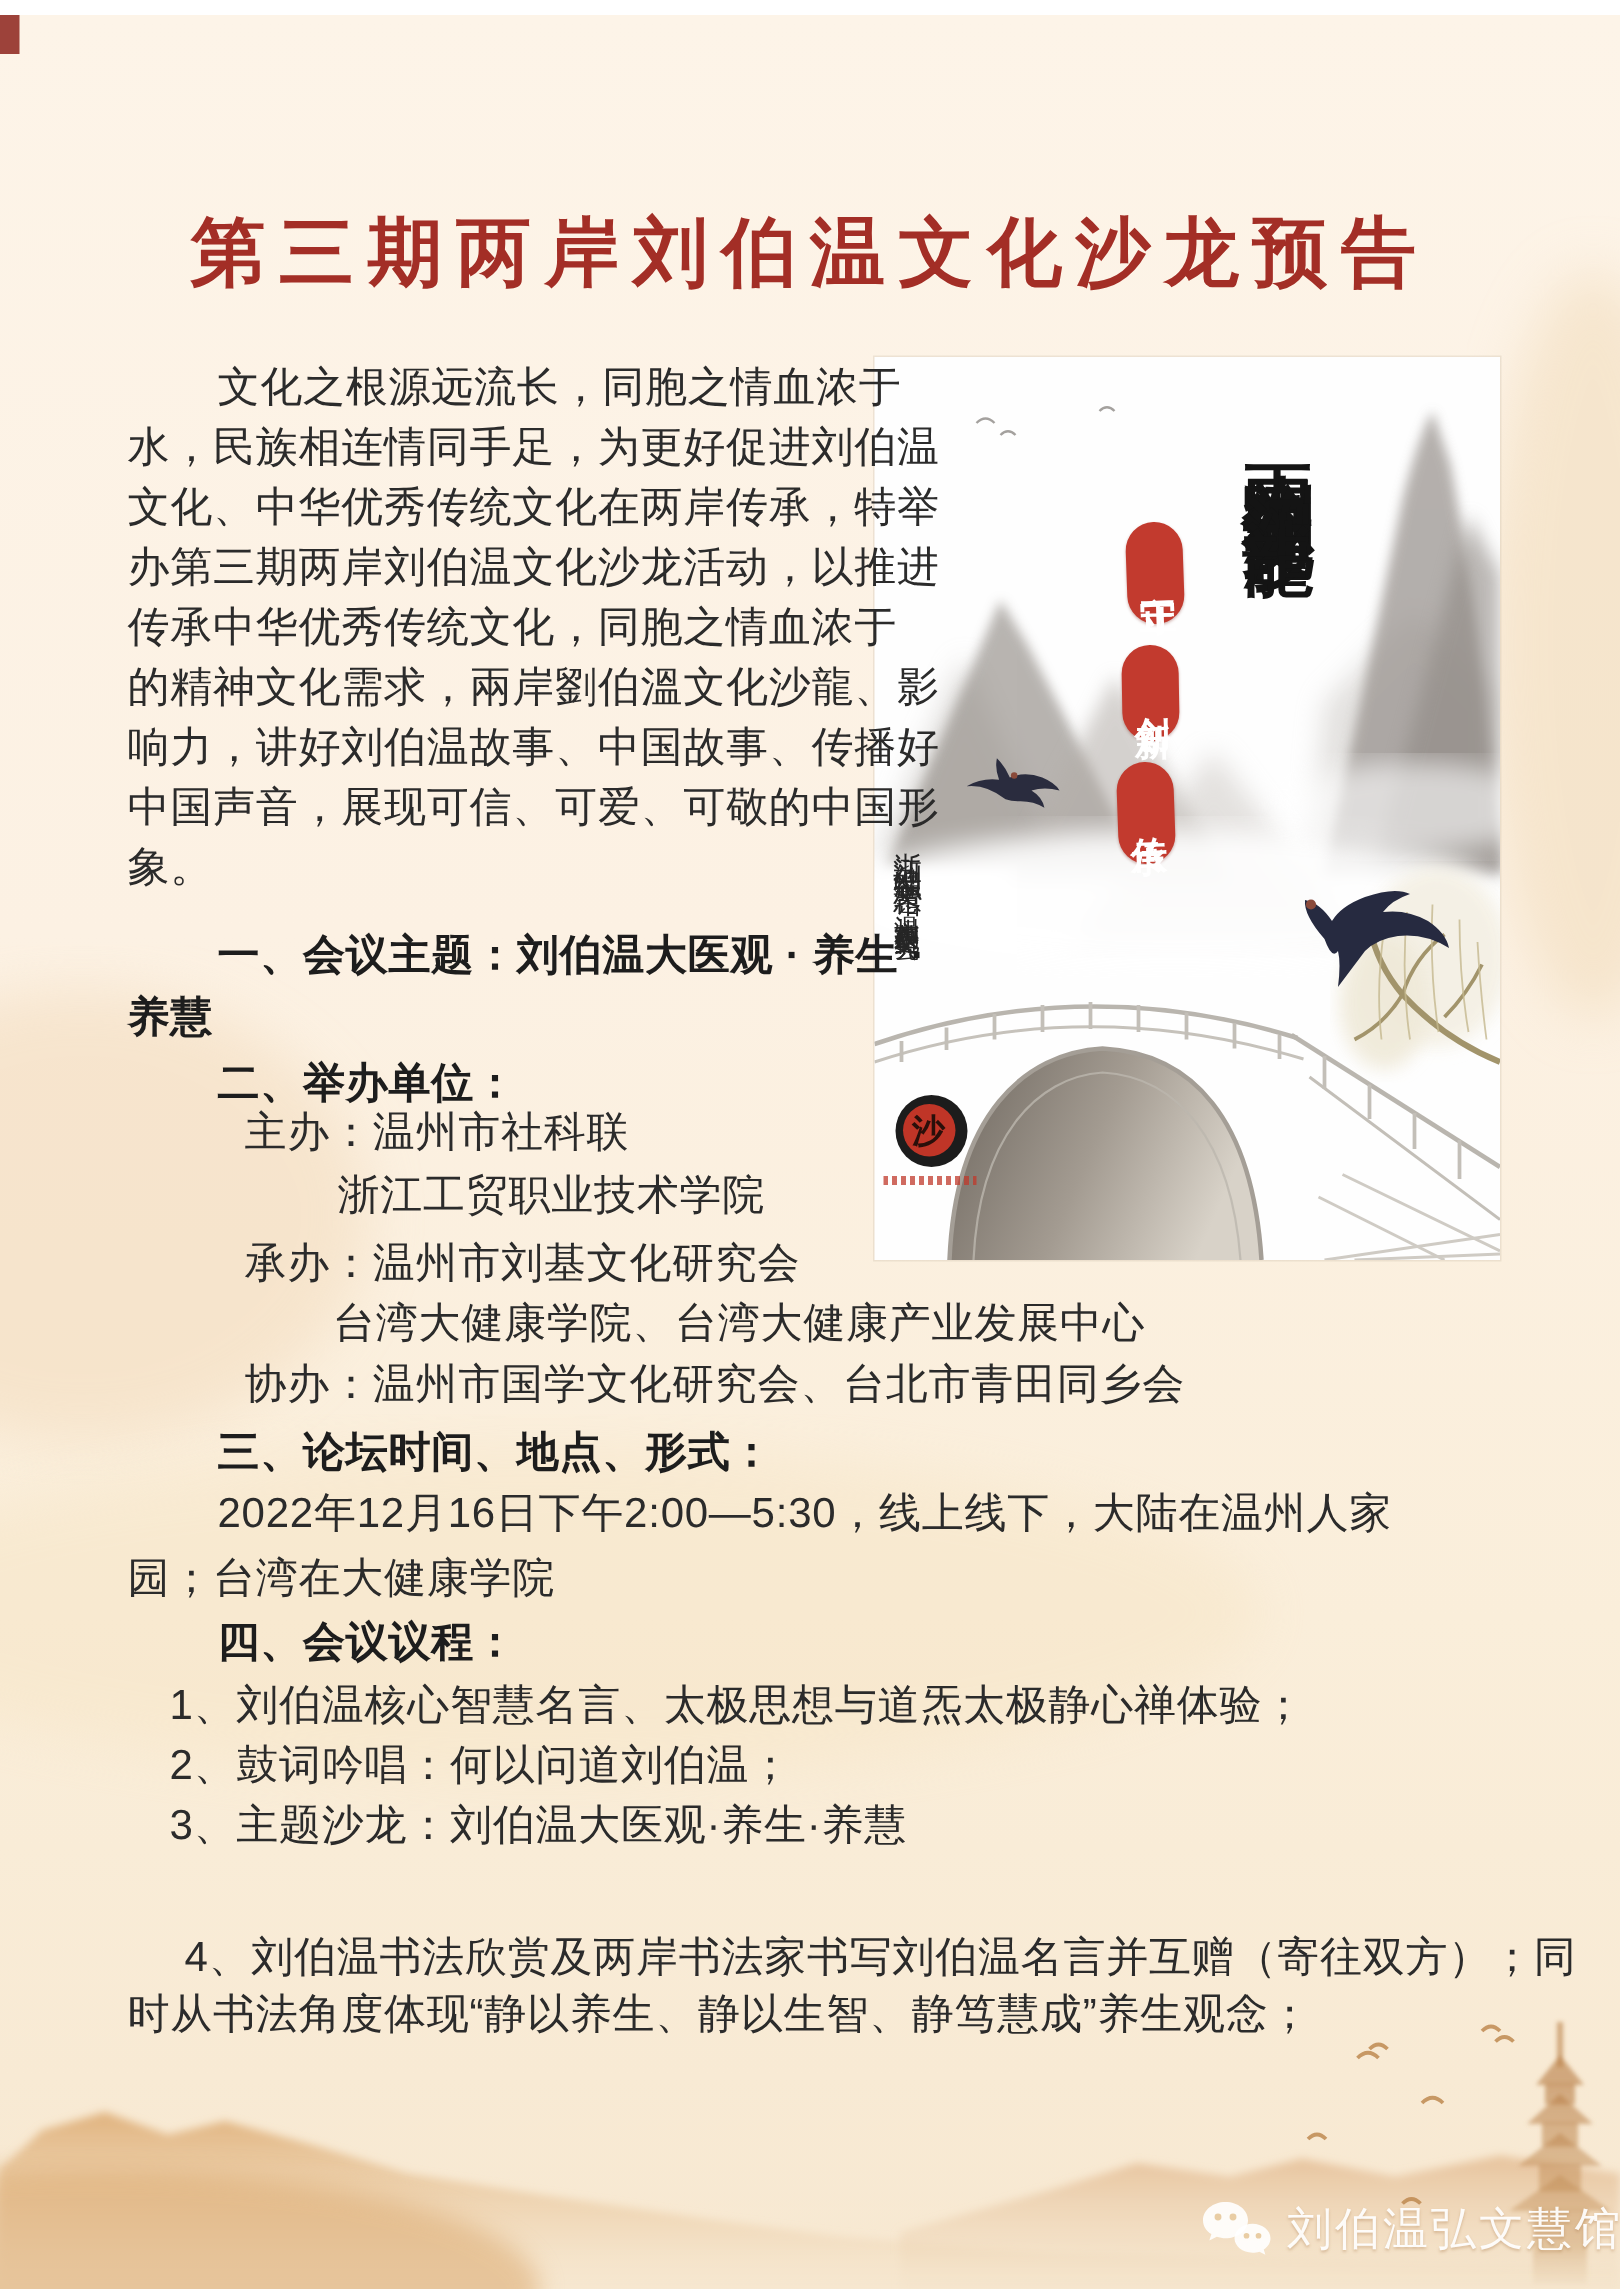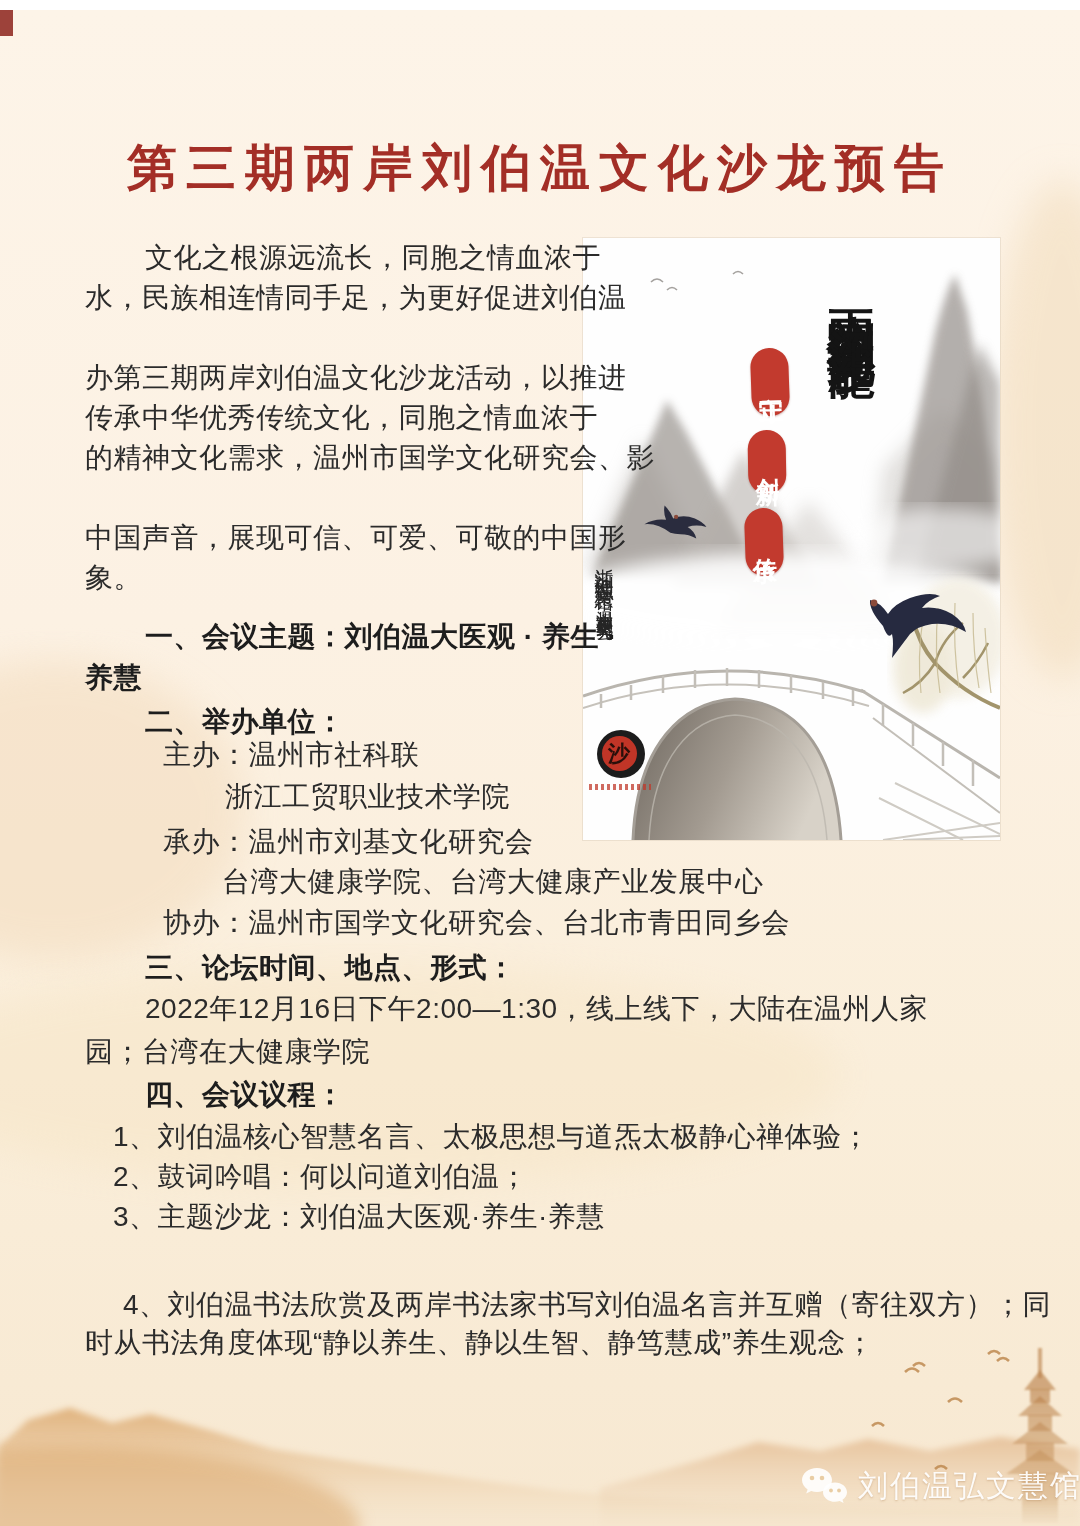--- a/index.html
+++ b/index.html
@@ -127,35 +127,37 @@
       <path d="M935,1459 q6,-6 12,0"></path>
     </g>
   </svg>
 
   <div class="corner-mark"></div>
 
   <div class="main-title">第三期两岸刘伯温文化沙龙预告</div>
 
   <div class="ln" style="top:228px;padding-left:60px">文化之根源远流长，同胞之情血浓于</div>
   <div class="ln" style="top:268px">水，民族相连情同手足，为更好促进刘伯温</div>
+  <div class="ln" style="top:308px">文化、中华优秀传统文化在两岸传承，特举</div>
   <div class="ln" style="top:348px">办第三期两岸刘伯温文化沙龙活动，以推进</div>
   <div class="ln" style="top:388px">传承中华优秀传统文化，同胞之情血浓于</div>
-  <div class="ln" style="top:428px">的精神文化需求，温州市国学文化研究会、影</div>
+  <div class="ln" style="top:428px">的精神文化需求，兩岸劉伯溫文化沙龍、影</div>
+  <div class="ln" style="top:468px">响力，讲好刘伯温故事、中国故事、传播好</div>
   <div class="ln" style="top:508px">中国声音，展现可信、可爱、可敬的中国形</div>
   <div class="ln" style="top:548px">象。</div>
   <div class="ln b" style="top:607px;padding-left:60px">一、会议主题：刘伯温大医观 · 养生 ·</div>
   <div class="ln b" style="top:648px">养慧</div>
   <div class="ln b" style="top:692px;padding-left:60px">二、举办单位：</div>
   <div class="ln" style="top:725px;padding-left:78px">主办：温州市社科联</div>
   <div class="ln" style="top:767px;padding-left:140px">浙江工贸职业技术学院</div>
   <div class="ln" style="top:812px;padding-left:78px">承办：温州市刘基文化研究会</div>
   <div class="ln" style="top:852px;padding-left:137px">台湾大健康学院、台湾大健康产业发展中心</div>
   <div class="ln" style="top:893px;padding-left:78px">协办：温州市国学文化研究会、台北市青田同乡会</div>
   <div class="ln b" style="top:938px;padding-left:60px">三、论坛时间、地点、形式：</div>
-  <div class="ln" style="top:979px;padding-left:60px">2022年12月16日下午2:00—1:30，线上线下，大陆在温州人家</div>
+  <div class="ln" style="top:979px;padding-left:60px">2022年12月16日下午2:00—5:30，线上线下，大陆在温州人家</div>
   <div class="ln" style="top:1022px">园；台湾在大健康学院</div>
   <div class="ln b" style="top:1065px;padding-left:60px">四、会议议程：</div>
   <div class="ln" style="top:1107px;padding-left:28px">1、刘伯温核心智慧名言、太极思想与道炁太极静心禅体验；</div>
   <div class="ln" style="top:1147px;padding-left:28px">2、鼓词吟唱：何以问道刘伯温；</div>
   <div class="ln" style="top:1187px;padding-left:28px">3、主题沙龙：刘伯温大医观·养生·养慧</div>
   <div class="ln" style="top:1275px;padding-left:38px">4、刘伯温书法欣赏及两岸书法家书写刘伯温名言并互赠（寄往双方）；同</div>
   <div class="ln" style="top:1313px">时从书法角度体现“静以养生、静以生智、静笃慧成”养生观念；</div>
 
   <div class="poster">
     <svg class="poster-scene" width="417" height="602" viewBox="0 0 417 602">

